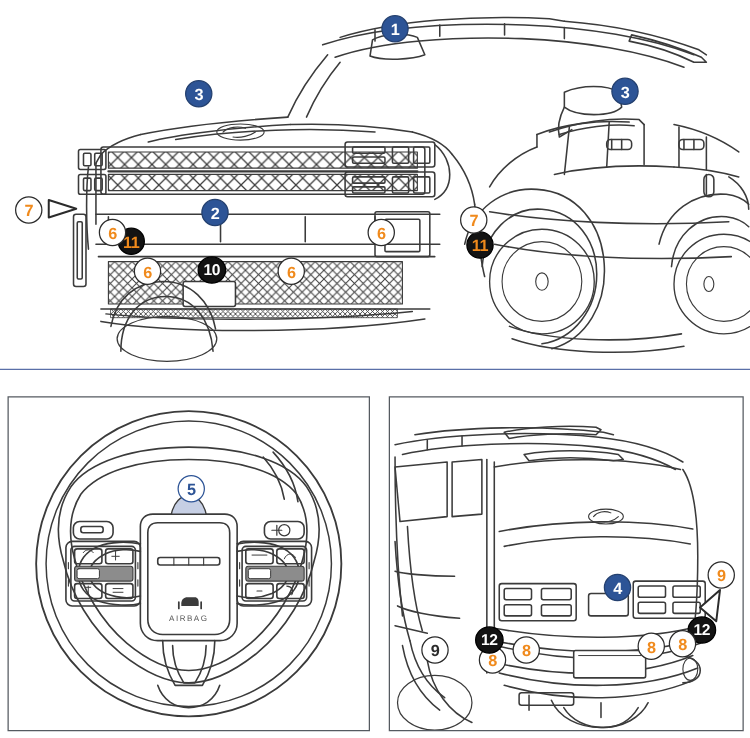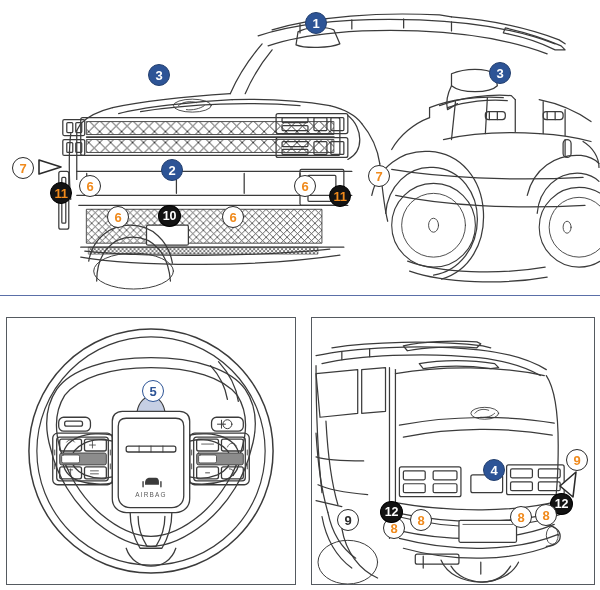--- a/index.html
+++ b/index.html
@@ -64,20 +64,21 @@
   .m-black-white {
     background: #131313;
     color: #ffffff;
     border: 1.2px solid #000000;
   }
   
   .m-black-orange {
     background: #131313;
     color: #f08a1c;
     border: 1.2px solid #000000;
+    margin-left: 44px;
   }
   
   .m-white-orange {
     background: #ffffff;
     color: #f08a1c;
     border: 1.6px solid #2b2b2b;
   }
   
   .m-white-dark {
     background: #ffffff;

